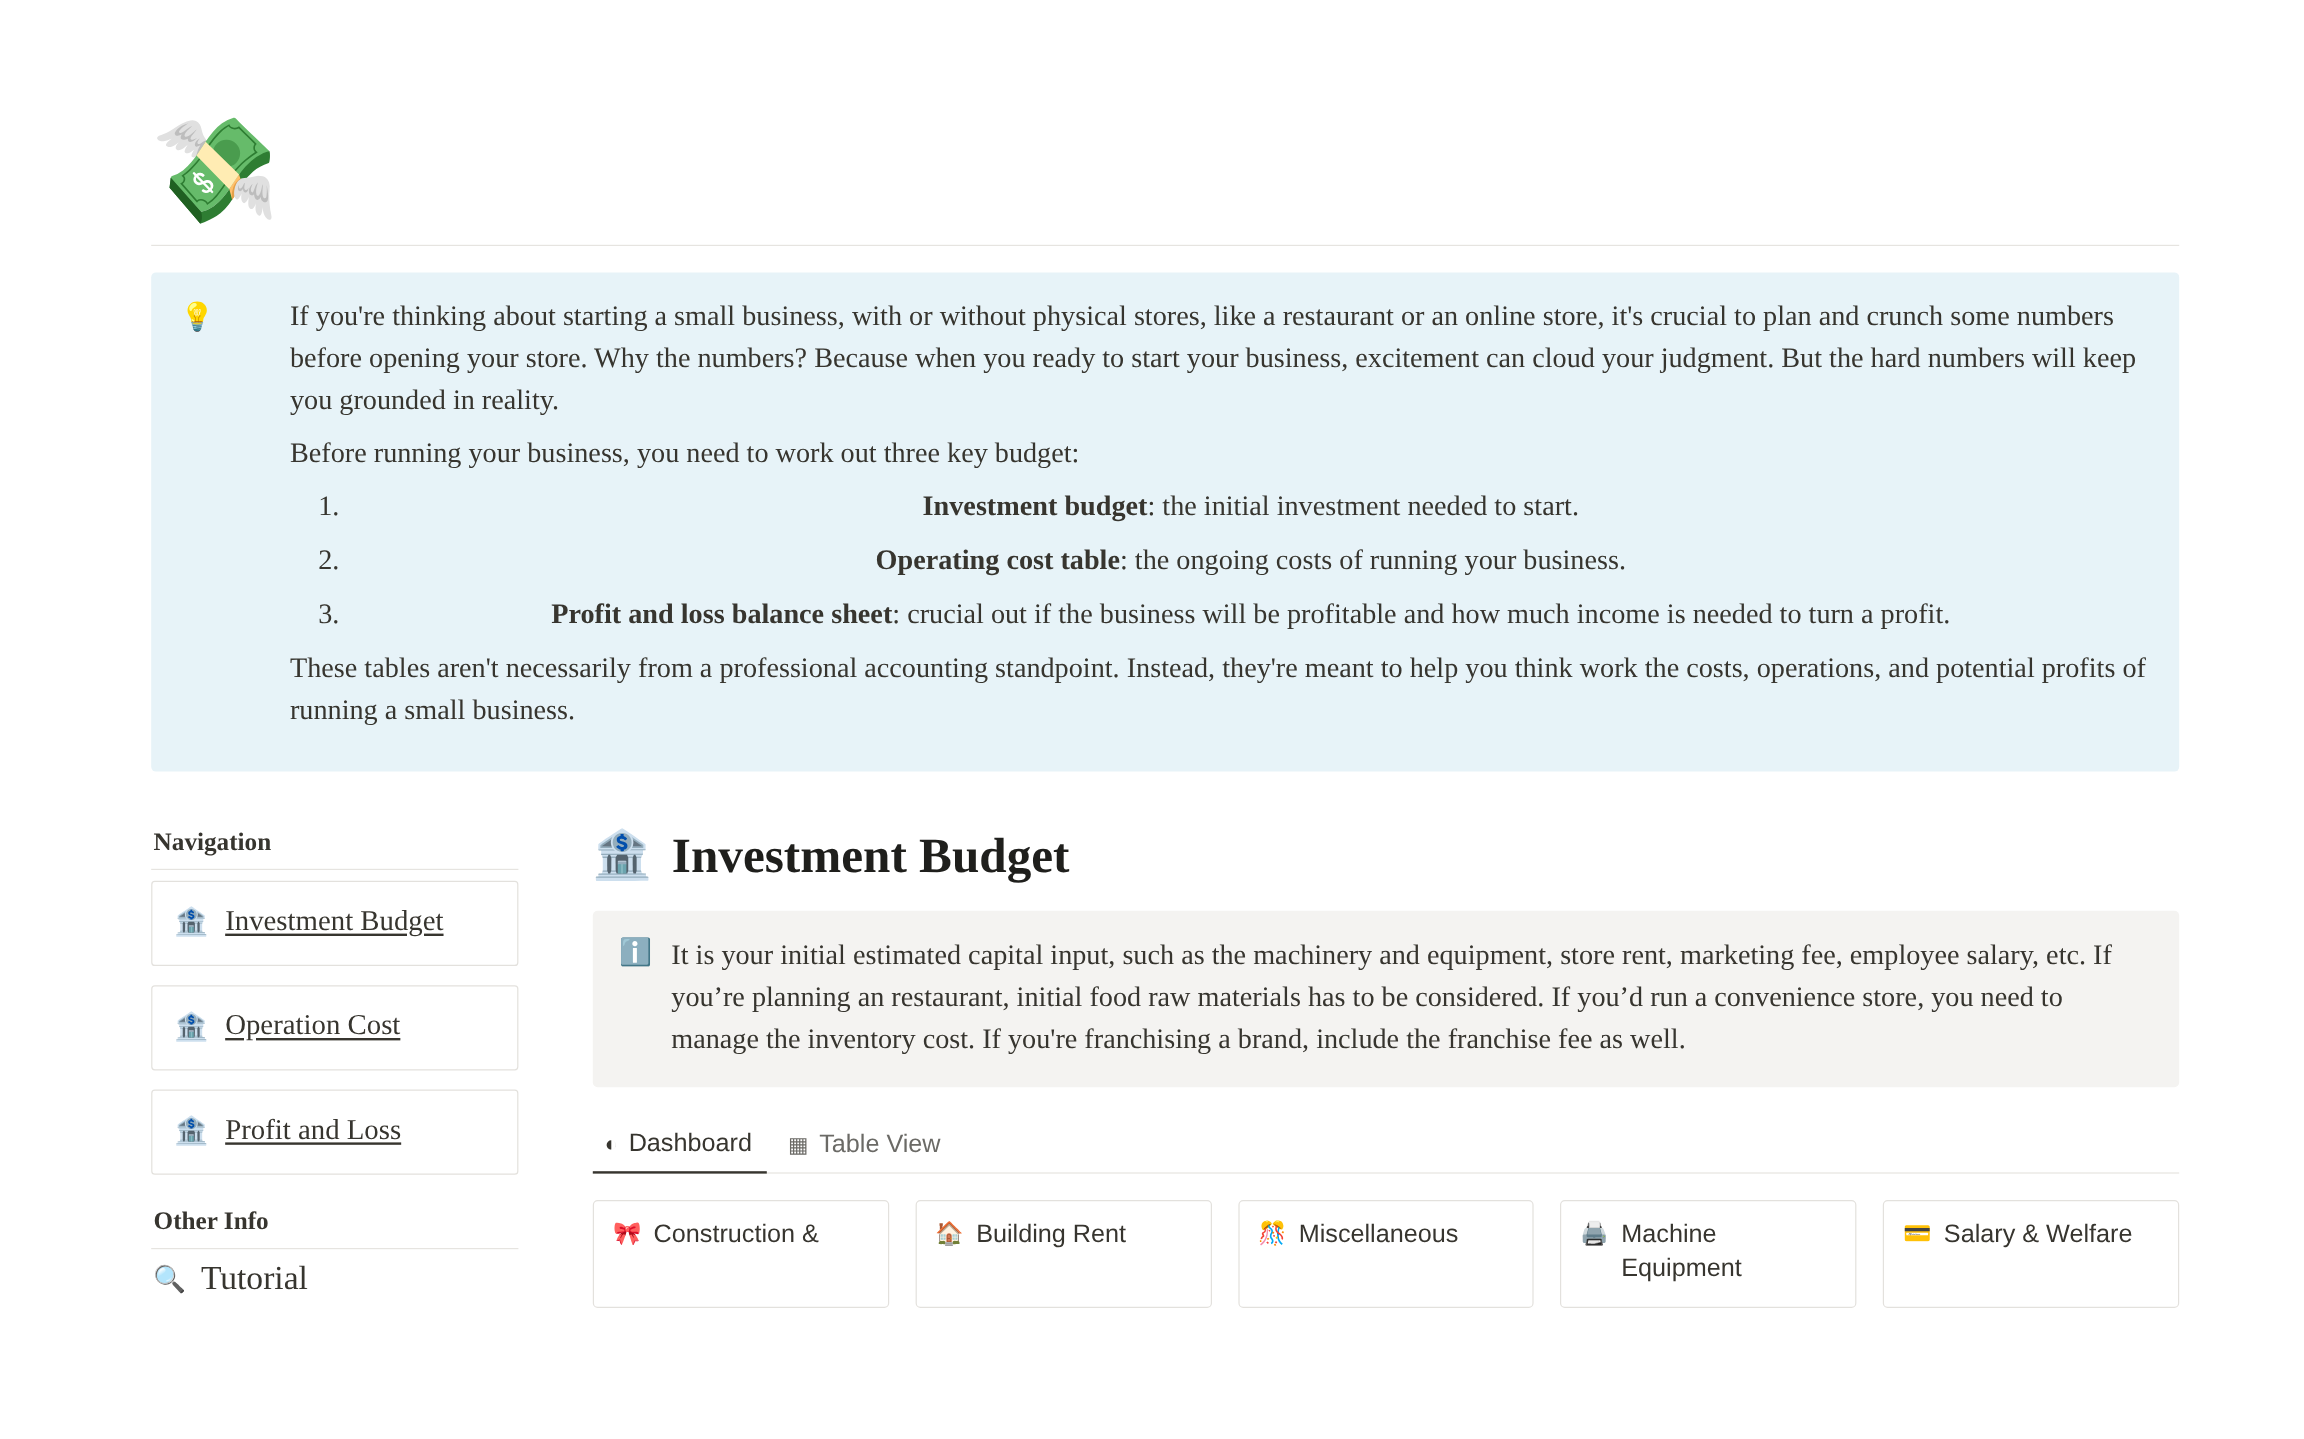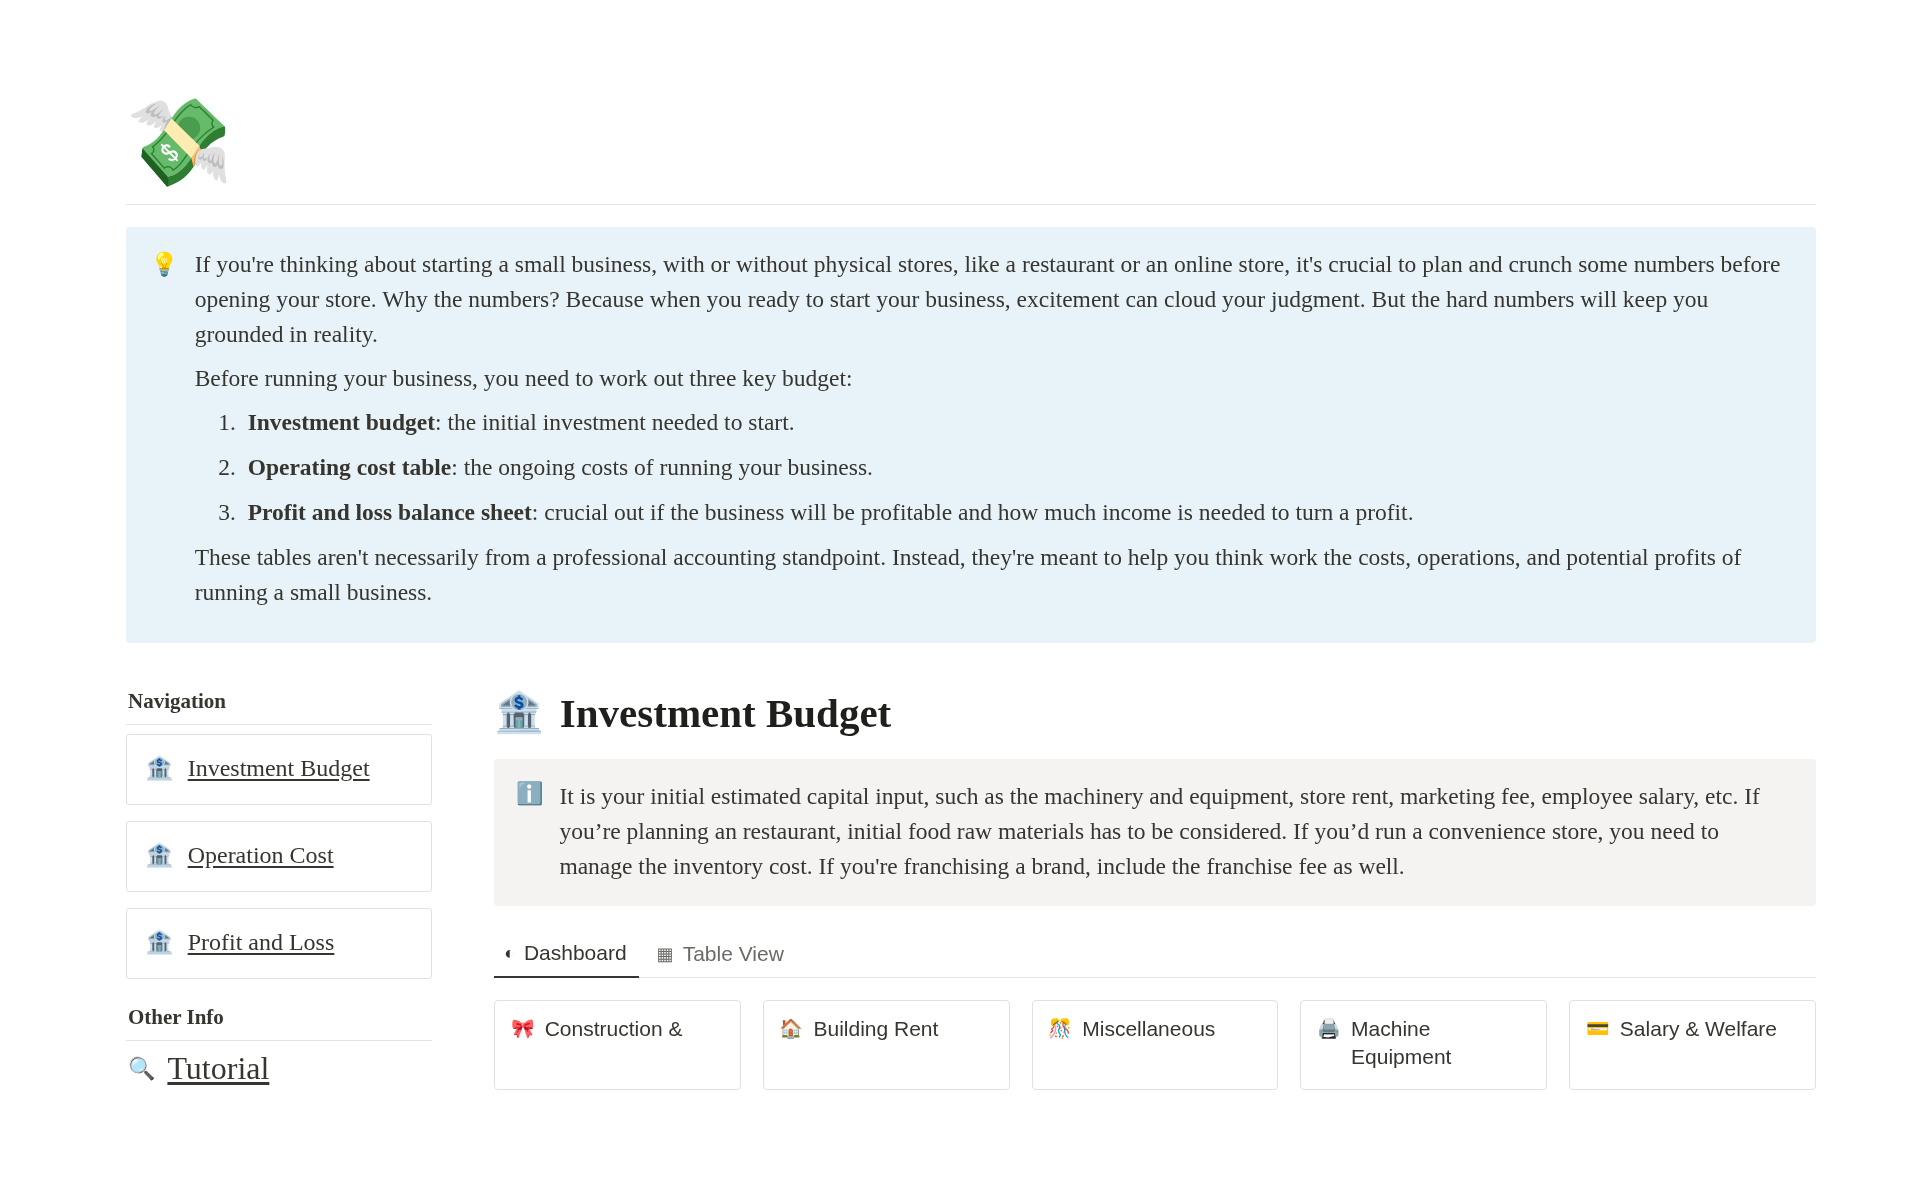--- a/index.html
+++ b/index.html
@@ -62,25 +62,27 @@
     font-size: 23px;
     line-height: 32px;
     flex: 0 0 auto;
     padding-top: 2px;
   }
   .callout-body {
     font-size: 23.5px;
     line-height: 35px;
     color: #37352f;
     flex: 1 1 auto;
+    margin-left: 47px;
   }
   .callout-body p { margin: 0 0 9px 0; }
   .callout-body ol {
     margin: 4px 0 10px 0;
     padding-left: 47px;
+    text-align: center;
   }
   .callout-body ol li {
     margin-bottom: 10px;
     padding-left: 6px;
   }
   .callout-body b { font-weight: bold; }
 
   
   .columns {
     display: flex;
@@ -125,22 +127,21 @@
     margin: 26px 0 10px 2px;
   }
   .tutorial-row {
     display: flex;
     align-items: center;
     gap: 12px;
     padding-left: 2px;
   }
   .tutorial-row .t-emoji { font-size: 22px; }
   .tutorial-row .t-text {
-    font-size: 32px;
-    text-decoration: underline;
+    font-size: 28px;
     text-underline-offset: 3px;
   }
 
   
   .db-heading {
     display: flex;
     align-items: center;
     gap: 16px;
     margin: 0 0 22px 0;
   }

